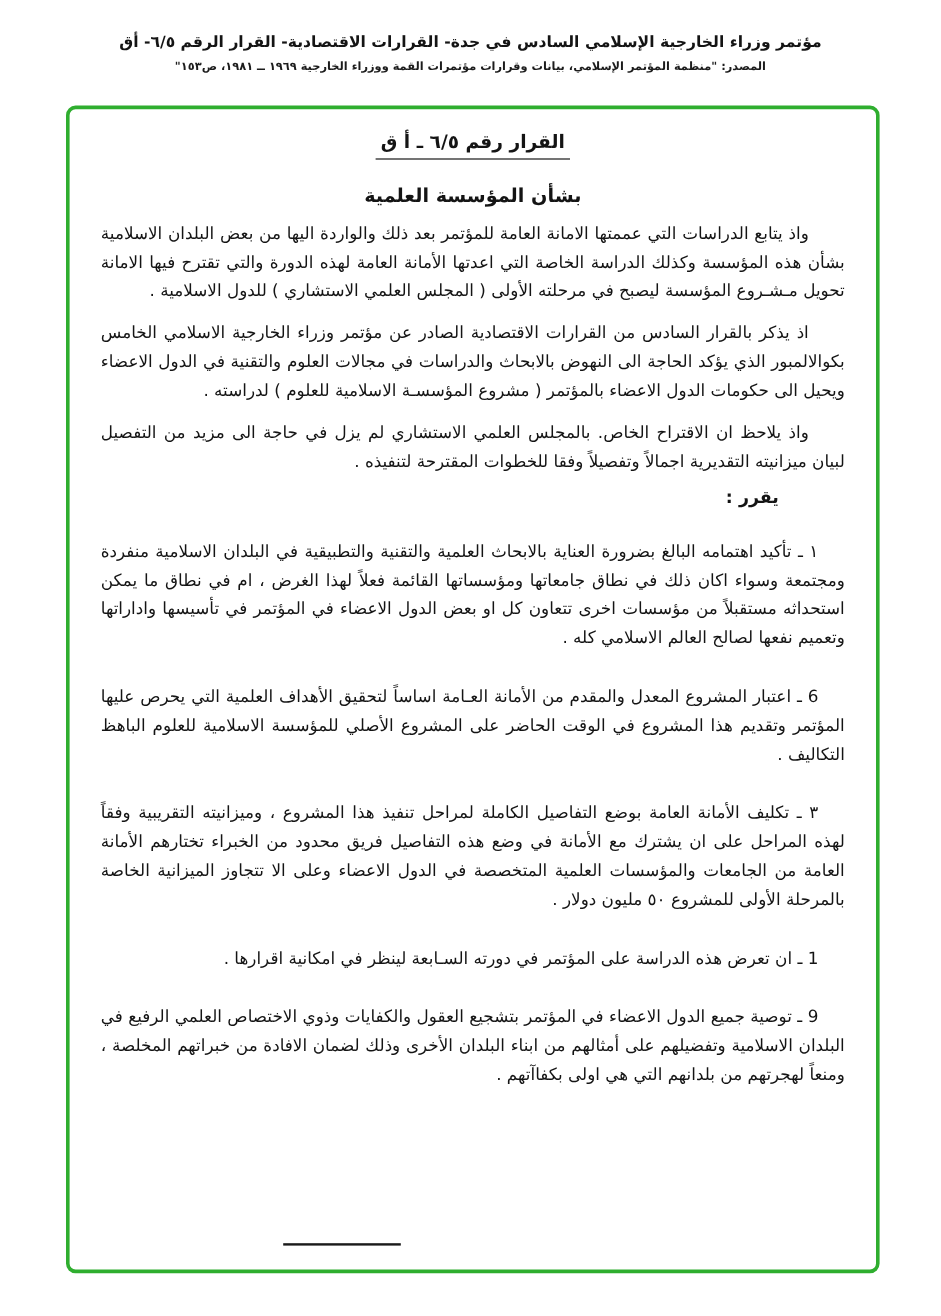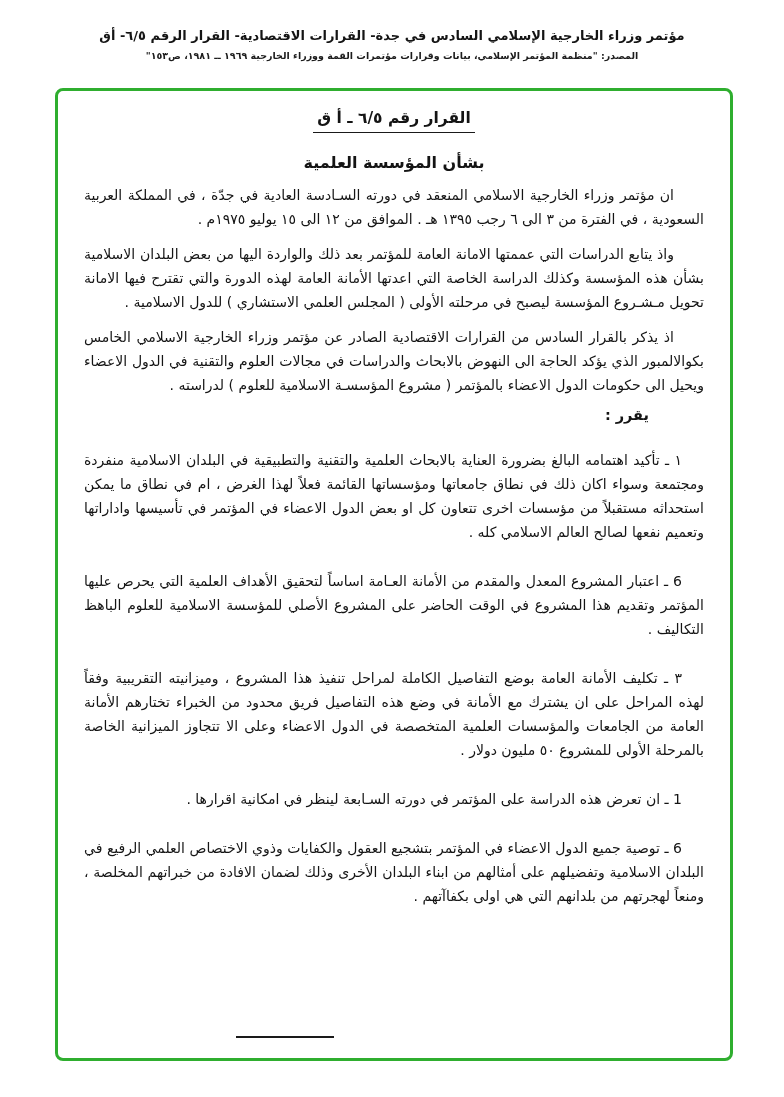--- a/index.html
+++ b/index.html
@@ -98,29 +98,29 @@
   </div>
 
   <div class="frame" style="border-color: rgb(47, 174, 47);">
 
     <div class="doc-title">
       <span class="underlined">القرار رقم ٦/٥ ـ أ ق</span>
     </div>
 
     <div class="doc-subject">بشأن المؤسسة العلمية</div>
 
-    <div class="para">ان مؤتمر وزراء الخارجية الاسلامي المنعقد في دورته السـادسة العادية في جدّة ، في المملكة العربية السعودية ، في الفترة من ٣ الى ٦ رجب ١٣٩٥ هـ . الموافق من ١٢ الى ١٥ يوليو ١٩٧٥م .</div>
     <div class="para">واذ يتابع الدراسات التي عممتها الامانة العامة للمؤتمر بعد ذلك والواردة اليها من بعض البلدان الاسلامية بشأن هذه المؤسسة وكذلك الدراسة الخاصة التي اعدتها الأمانة العامة لهذه الدورة والتي تقترح فيها الامانة تحويل مـشـروع المؤسسة ليصبح في مرحلته الأولى ( المجلس العلمي الاستشاري ) للدول الاسلامية .</div>
     <div class="para">اذ يذكر بالقرار السادس من القرارات الاقتصادية الصادر عن مؤتمر وزراء الخارجية الاسلامي الخامس بكوالالمبور الذي يؤكد الحاجة الى النهوض بالابحاث والدراسات في مجالات العلوم والتقنية في الدول الاعضاء ويحيل الى حكومات الدول الاعضاء بالمؤتمر ( مشروع المؤسسـة الاسلامية للعلوم ) لدراسته .</div>
+    <div class="para">واذ يلاحظ ان الاقتراح الخاص. بالمجلس العلمي الاستشاري لم يزل في حاجة الى مزيد من التفصيل لبيان ميزانيته التقديرية اجمالاً وتفصيلاً وفقا للخطوات المقترحة لتنفيذه .</div>
 
     <div class="resolution-intro">يقرر :</div>
 
     <div class="item">١ ـ تأكيد اهتمامه البالغ بضرورة العناية بالابحاث العلمية والتقنية والتطبيقية في البلدان الاسلامية منفردة ومجتمعة وسواء اكان ذلك في نطاق جامعاتها ومؤسساتها القائمة فعلاً لهذا الغرض ، ام في نطاق ما يمكن استحداثه مستقبلاً من مؤسسات اخرى تتعاون كل او بعض الدول الاعضاء في المؤتمر في تأسيسها واداراتها وتعميم نفعها لصالح العالم الاسلامي كله .</div>
     <div class="item">6 ـ اعتبار المشروع المعدل والمقدم من الأمانة العـامة اساساً لتحقيق الأهداف العلمية التي يحرص عليها المؤتمر وتقديم هذا المشروع في الوقت الحاضر على المشروع الأصلي للمؤسسة الاسلامية للعلوم الباهظ التكاليف .</div>
     <div class="item">٣ ـ تكليف الأمانة العامة بوضع التفاصيل الكاملة لمراحل تنفيذ هذا المشروع ، وميزانيته التقريبية وفقاً لهذه المراحل على ان يشترك مع الأمانة في وضع هذه التفاصيل فريق محدود من الخبراء تختارهم الأمانة العامة من الجامعات والمؤسسات العلمية المتخصصة في الدول الاعضاء وعلى الا تتجاوز الميزانية الخاصة بالمرحلة الأولى للمشروع ٥٠ مليون دولار .</div>
     <div class="item">1 ـ ان تعرض هذه الدراسة على المؤتمر في دورته السـابعة لينظر في امكانية اقرارها .</div>
-    <div class="item">6 ـ توصية جميع الدول الاعضاء في المؤتمر بتشجيع العقول والكفايات وذوي الاختصاص العلمي الرفيع في البلدان الاسلامية وتفضيلهم على أمثالهم من ابناء البلدان الأخرى وذلك لضمان الافادة من خبراتهم المخلصة ، ومنعاً لهجرتهم من بلدانهم التي هي اولى بكفاآتهم .</div>
+    <div class="item">9 ـ توصية جميع الدول الاعضاء في المؤتمر بتشجيع العقول والكفايات وذوي الاختصاص العلمي الرفيع في البلدان الاسلامية وتفضيلهم على أمثالهم من ابناء البلدان الأخرى وذلك لضمان الافادة من خبراتهم المخلصة ، ومنعاً لهجرتهم من بلدانهم التي هي اولى بكفاآتهم .</div>
 
     <div class="end-rule"></div>
 
   </div>
 
 </div>
 
 </body></html>

